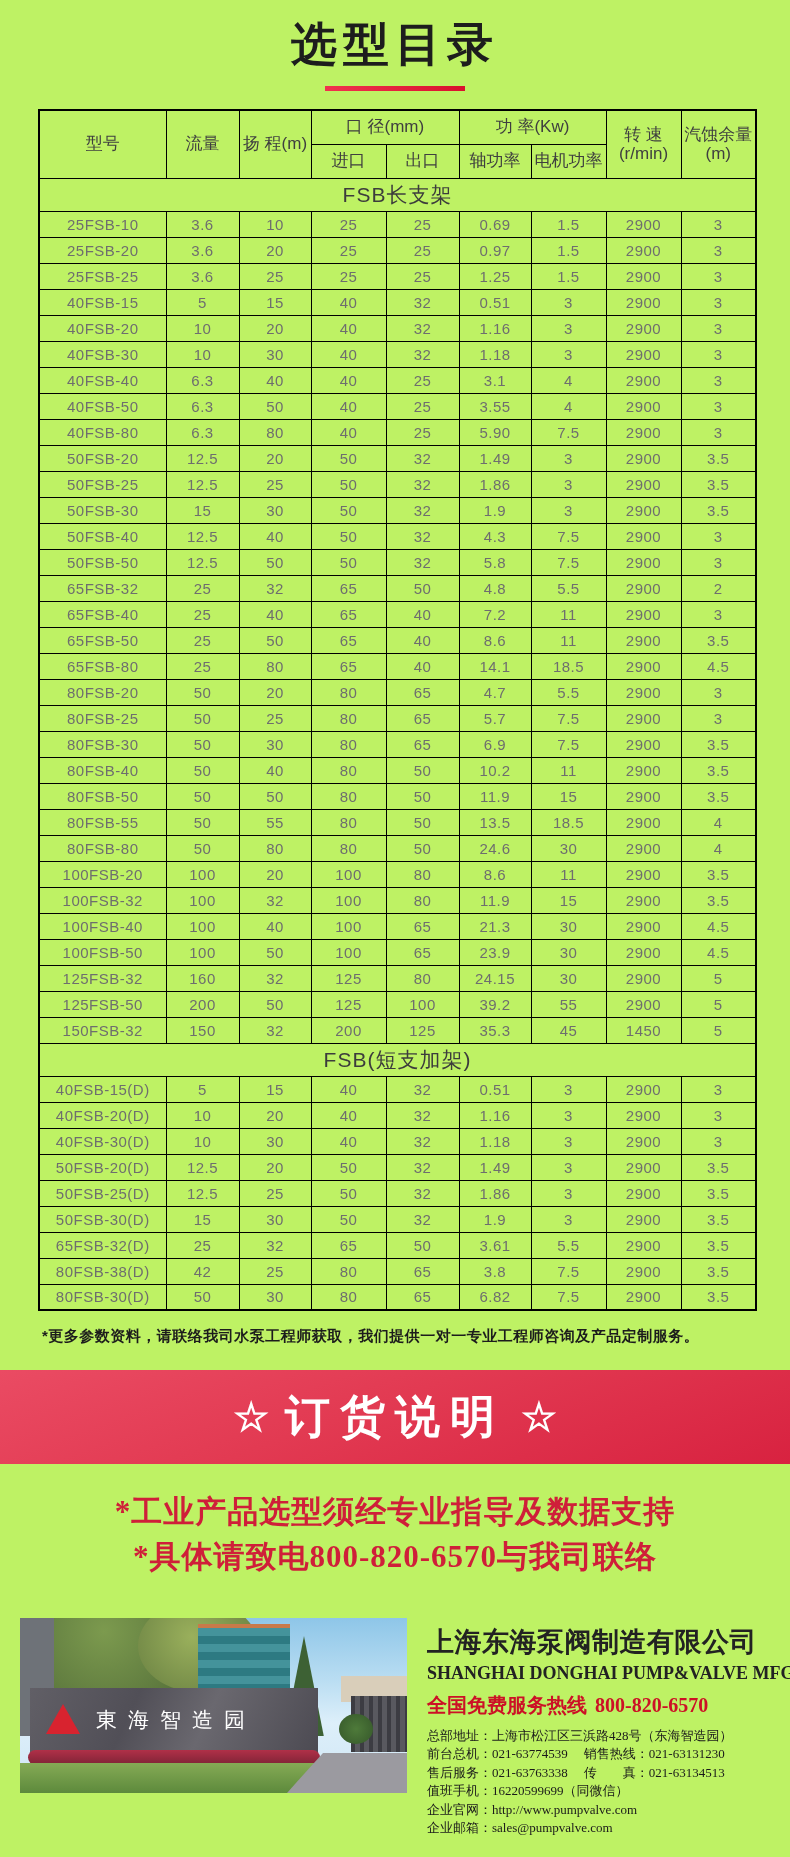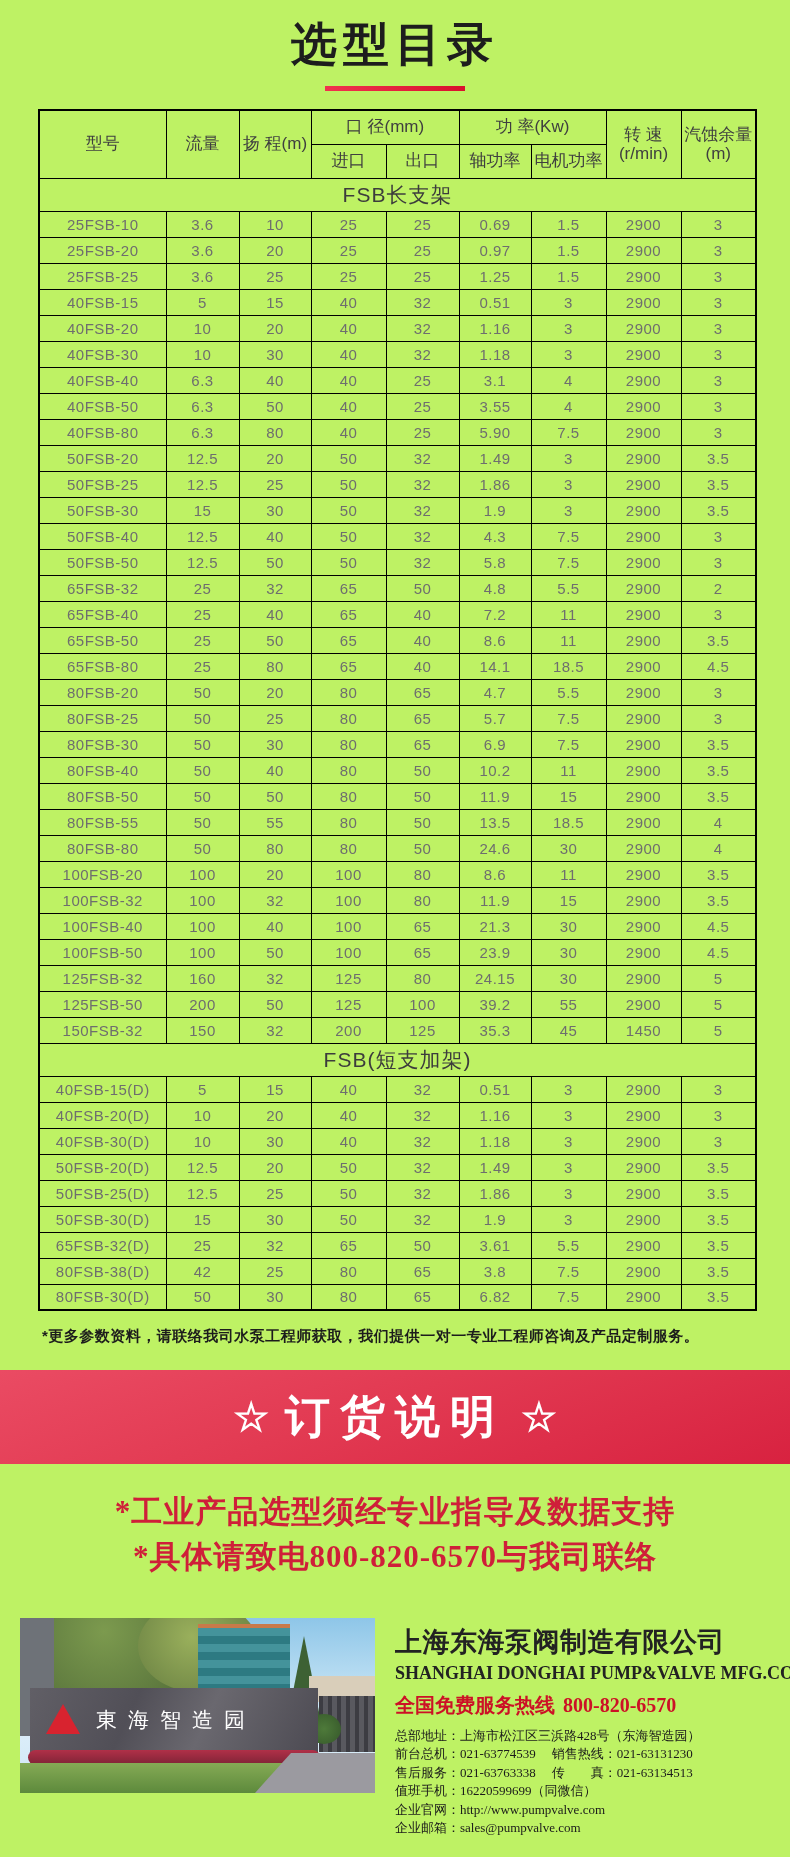--- a/index.html
+++ b/index.html
@@ -30,21 +30,21 @@
     display:flex; align-items:center; justify-content:center; }
   .banner .b-title { color:#ffffff; font-size:45px; font-weight:bold; letter-spacing:10px; margin:0 16px; }
   .banner .star { color:#ffffff; font-size:40px; font-weight:bold; }
 
   
   .notice { margin-top:26px; text-align:center; font-family:"Liberation Serif", serif; }
   .notice p { font-size:31px; font-weight:bold; color:#cf1f39; line-height:1.45; letter-spacing:1px; }
 
   
   .footer { display:flex; margin:38px 20px 0 20px; gap:20px; }
-  .photo { position:relative; width:355px; height:175px; overflow:hidden; flex:none;
+  .photo { position:relative; width:387px; height:175px; overflow:hidden; flex:none;
     background:linear-gradient(180deg,#8ec6e8 0%, #b9ddf2 35%, #ddeffa 60%, #cfe6f5 100%); }
   .p-bldg-left { position:absolute; left:0; top:0; width:34px; height:118px; background:#6e7278; }
   .p-tree1 { position:absolute; left:8px; top:-38px; width:190px; height:128px; border-radius:50%;
     background:radial-gradient(circle at 40% 40%, #7c9a4e, #55703a 75%); }
   .p-tree2 { position:absolute; left:118px; top:-18px; width:120px; height:92px; border-radius:50%;
     background:radial-gradient(circle at 45% 40%, #9ab05c, #6d8444 80%); }
   .p-glass { position:absolute; left:178px; top:6px; width:92px; height:82px;
     background:repeating-linear-gradient(180deg,#44939b 0 8px,#2d7a82 8px 16px);
     border-top:4px solid #c87a4a; }
   .p-conifer { position:absolute; left:258px; top:18px; width:52px; height:100px;

